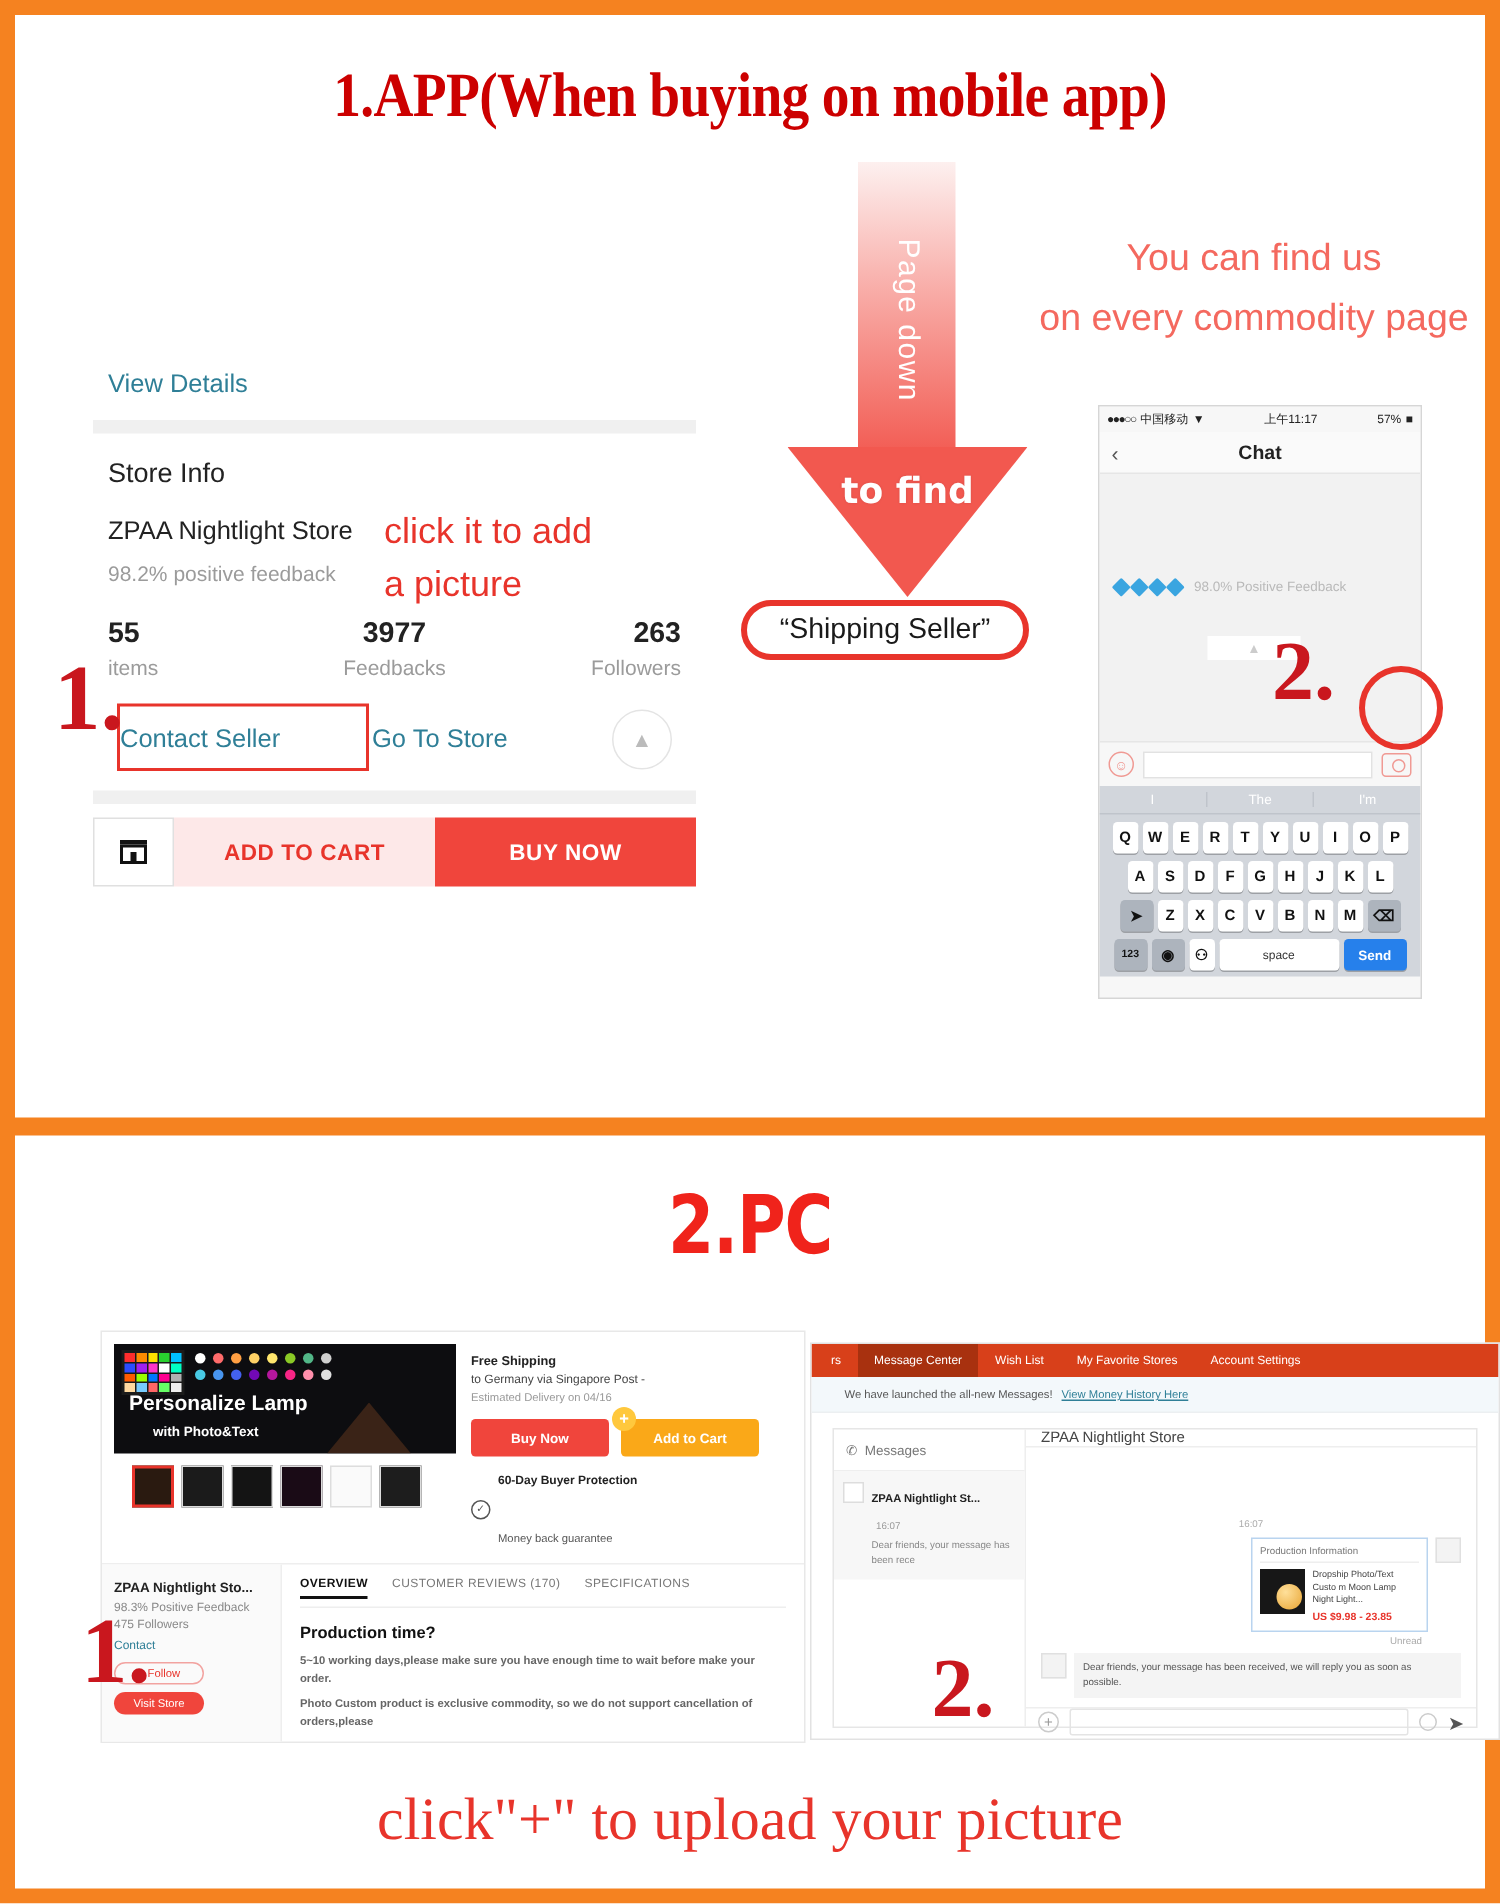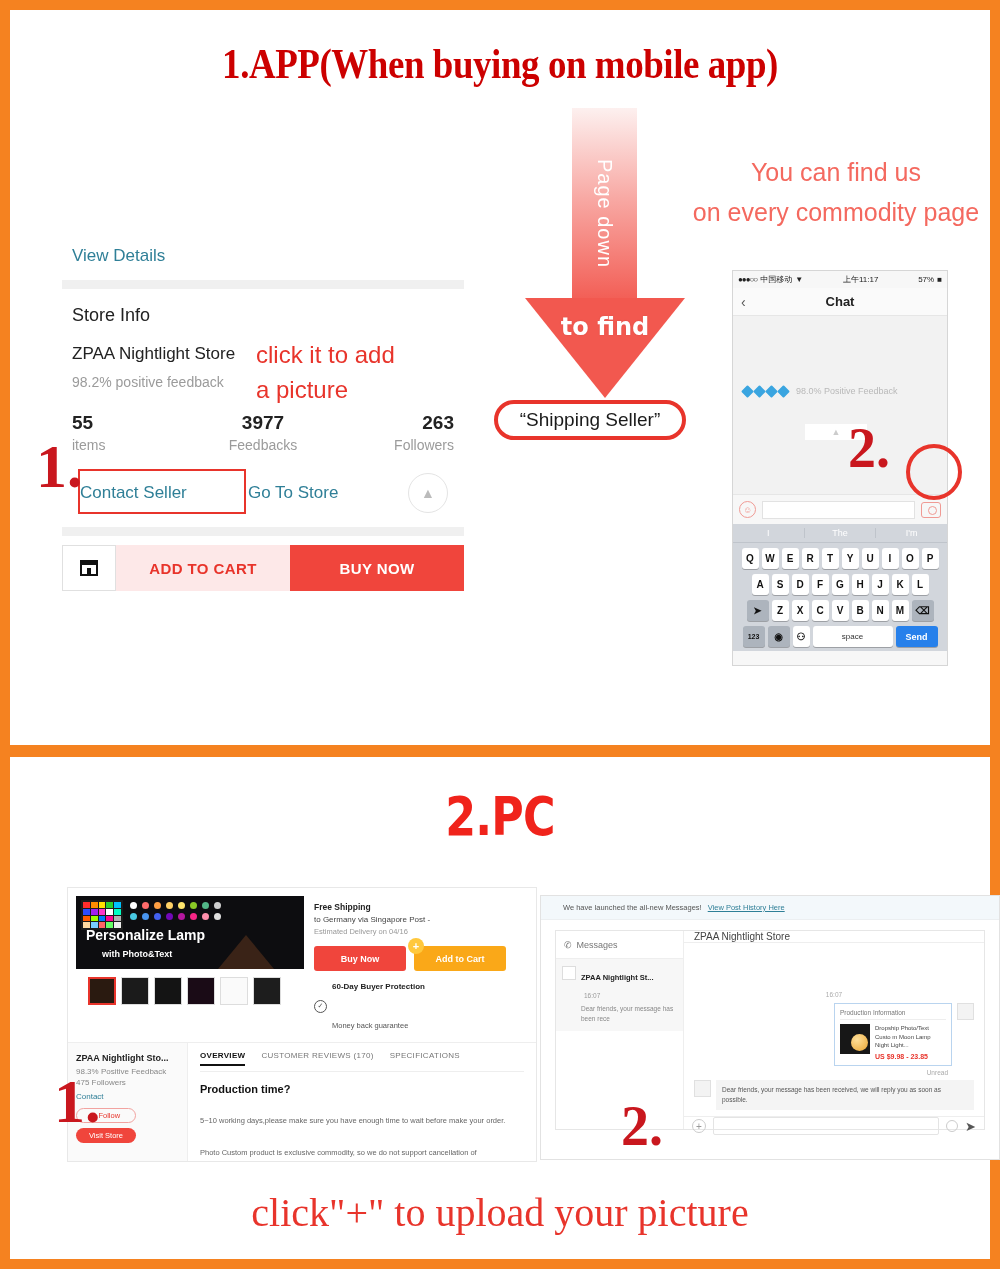--- a/index.html
+++ b/index.html
@@ -304,21 +304,21 @@
   }
   .pl-visit {
     margin-top: 5px; width: 60px; height: 15px; background: #F0453C; border-radius: 8px;
     color: #fff; font-size: 7.5px; display: flex; align-items: center; justify-content: center;
   }
   .pl-desc { flex: 1; padding: 8px 12px; }
   .pl-tabs { display: flex; gap: 16px; border-bottom: 1px solid #eee; padding-bottom: 5px; }
   .pl-tab { font-size: 8px; color: #777; letter-spacing: .3px; }
   .pl-tab.active { color: #111; font-weight: bold; border-bottom: 2px solid #111; padding-bottom: 4px; }
   .pl-h { font-size: 11px; font-weight: bold; color: #111; margin-top: 11px; }
-  .pl-p { font-size: 7.5px; color: #666; margin-top: 20px; line-height: 1.55; }
+  .pl-p { font-size: 7.5px; color: #666; margin-top: 6px; line-height: 1.55; font-weight: bold; }
 
   
   .pc-right {
     position: absolute; left: 520px; top: 138px; width: 460px; height: 265px;
     background: #fff; border: 1px solid #e2e2e2; overflow: hidden;
     filter: blur(.22px);
   }
   .mc-nav {
     height: 22px; background: #D8401A; display: flex; align-items: center;
     font-size: 8px; color: #fff; padding-left: 2px;
@@ -670,23 +670,30 @@
           </div>
           <div class="pl-h">Production time?</div>
           <div class="pl-p">5~10 working days,please make sure you have enough time to wait before make your order.</div>
           <div class="pl-p">Photo Custom product is exclusive commodity, so we do not support cancellation of orders,please</div>
           <div class="pl-h">Tips:</div>
         </div>
       </div>
     </div>
 
     <div class="pc-right">
+      <div class="mc-nav">
+        <div class="it">rs</div>
+        <div class="it active">Message Center</div>
+        <div class="it">Wish List</div>
+        <div class="it">My Favorite Stores</div>
+        <div class="it">Account Settings</div>
+      </div>
       <div class="mc-banner">
         <span>We have launched the all-new Messages!</span>
-        <a href="#">View Post History Here</a>
+        <a href="#">View Money History Here</a>
       </div>
       <div class="mc-body">
         <div class="mc-list">
           <div class="mc-list-hd">
             <span>✆</span>
             <span>Messages</span>
           </div>
           <div class="mc-item">
             <div class="mc-av"></div>
             <div>

